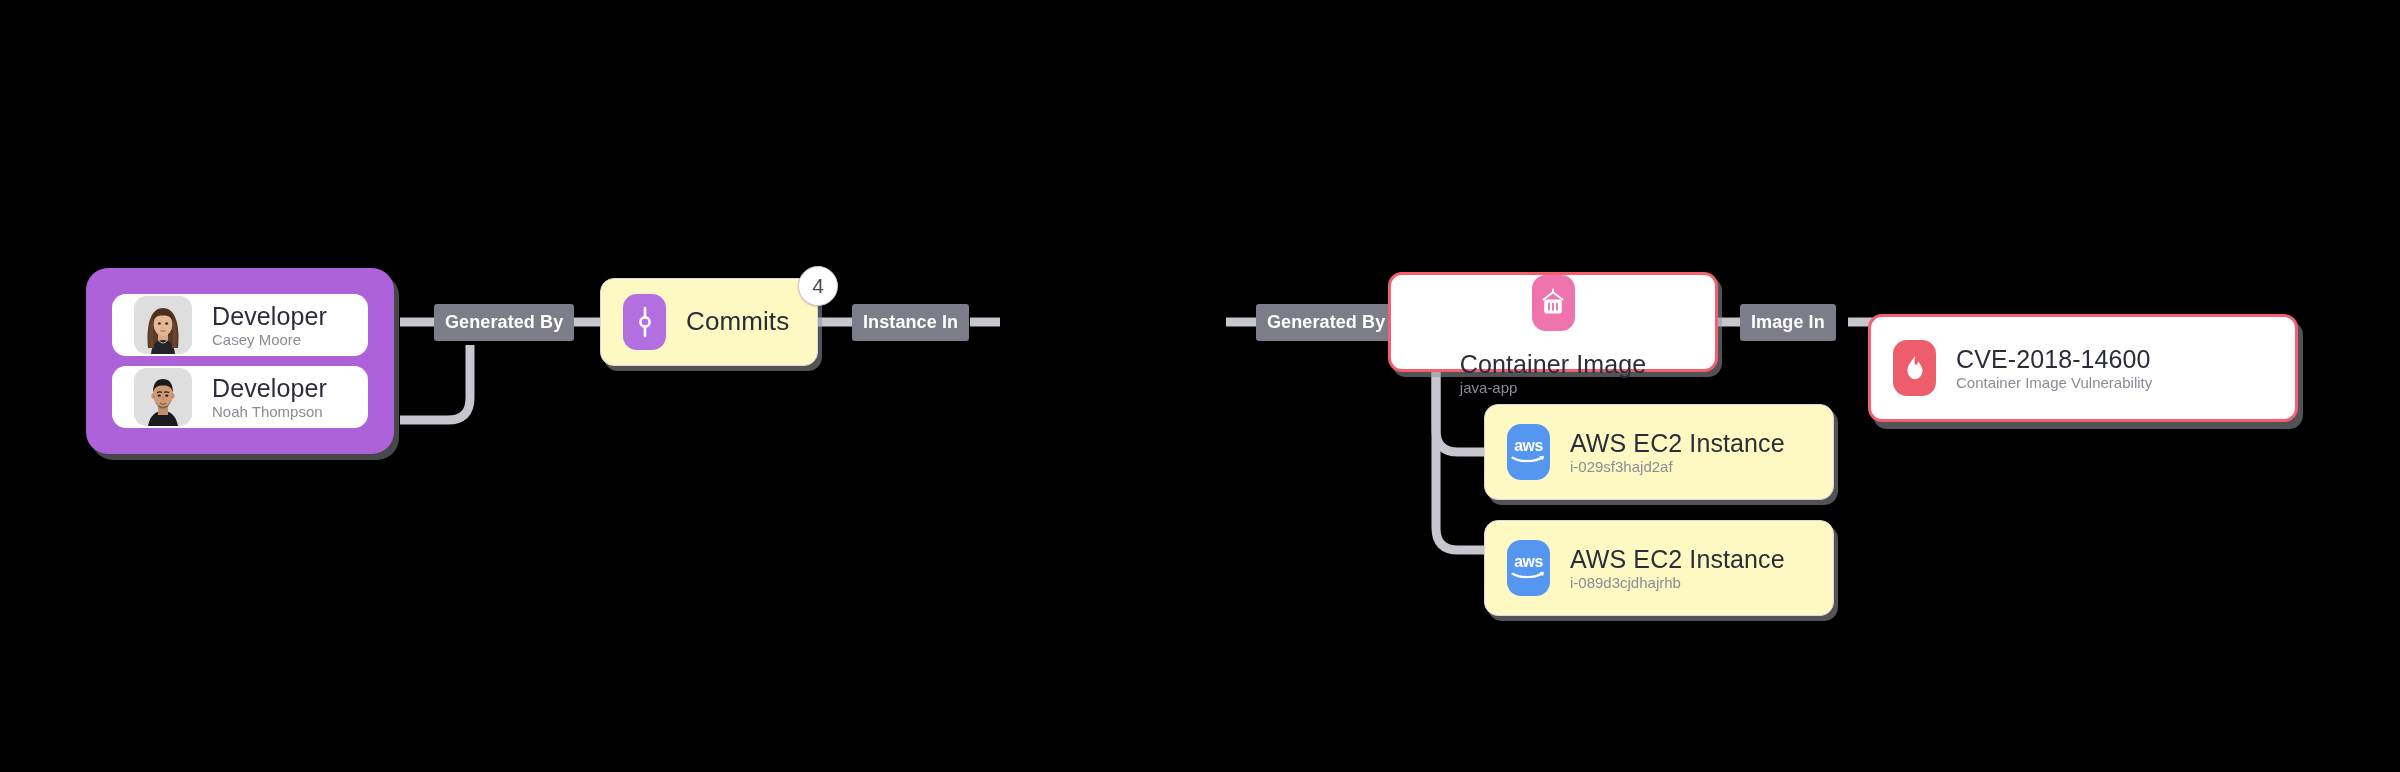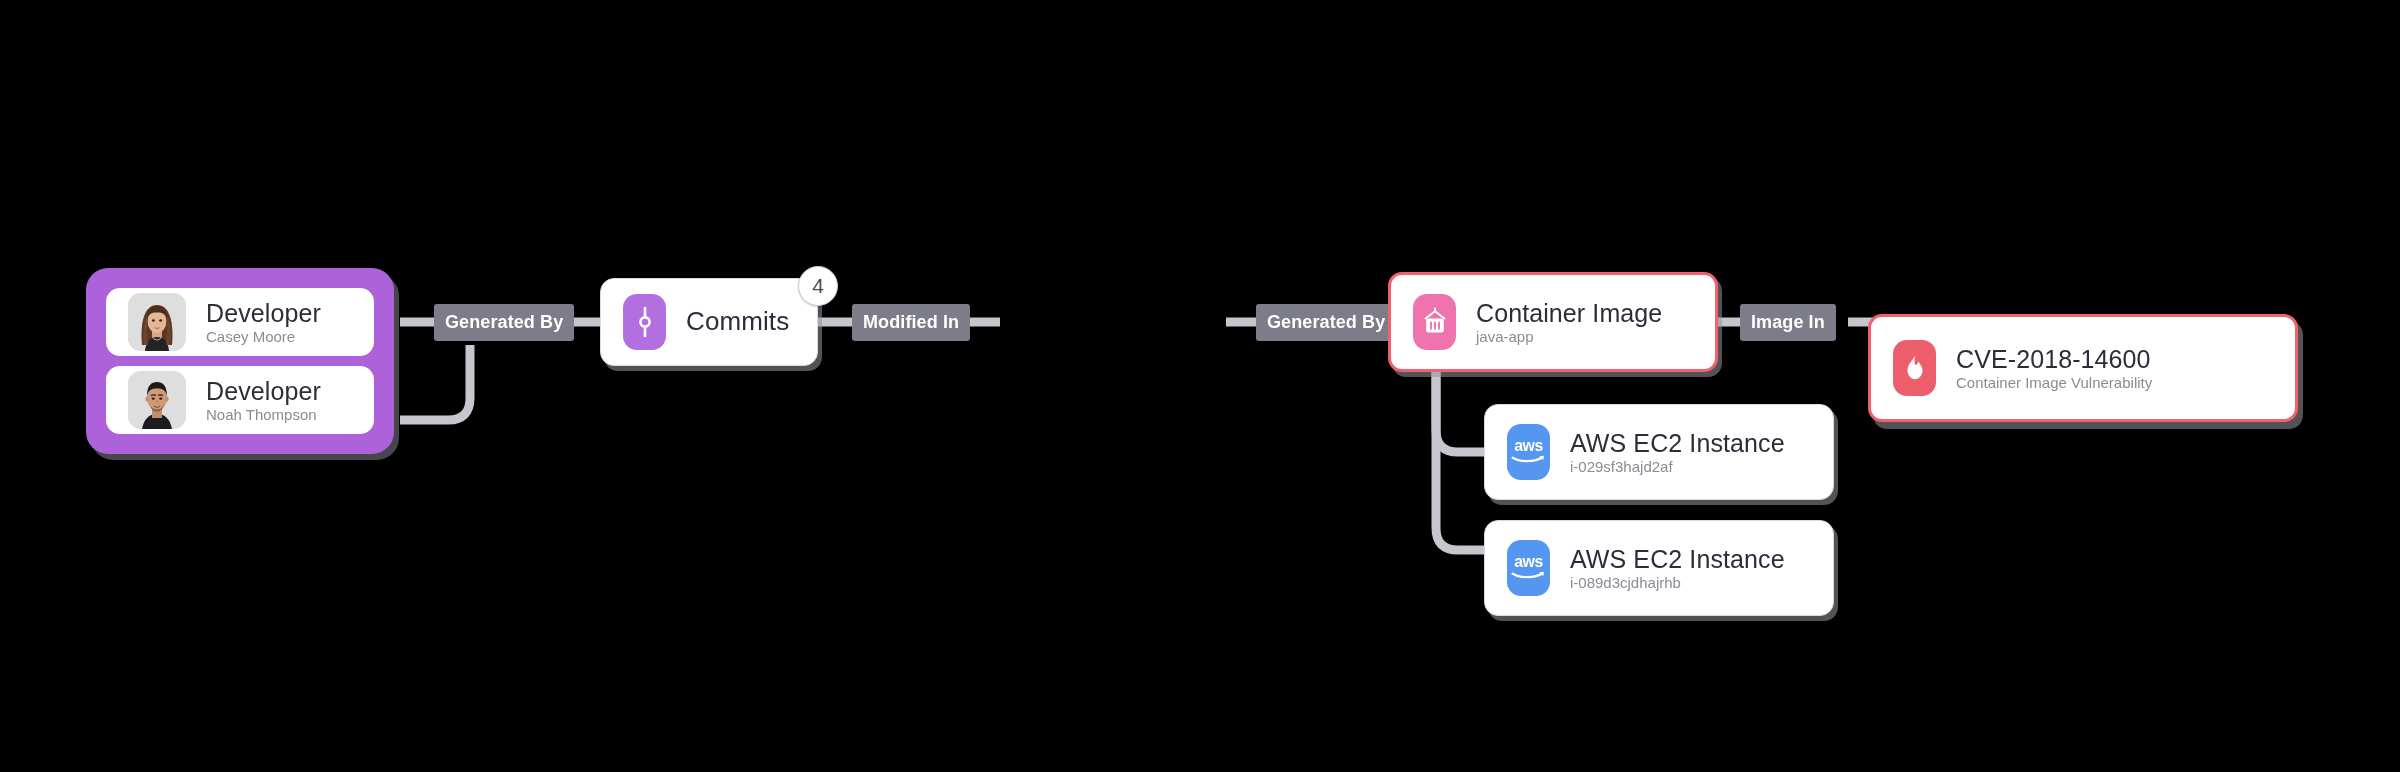--- a/index.html
+++ b/index.html
@@ -10,21 +10,21 @@
     overflow:hidden;
     position:relative;
   }
   #canvas{position:absolute;left:0;top:0;width:2400px;height:772px;}
   #edges{position:absolute;left:0;top:0;width:2400px;height:772px;pointer-events:none;}
 
   
   .node{
     position:absolute;
     box-sizing:border-box;
-    background:#ffffff;
+    background:#fef9c3;
     border:1.5px solid #d9d9de;
     border-radius:14px;
     display:flex;
     align-items:center;
     padding:0 22px;
     gap:20px;
     box-shadow:4px 5px 0 rgba(150,150,158,.55);
   }
   .node.white{background:#ffffff;}
   .node.alert{
@@ -55,21 +55,21 @@
     overflow:hidden;background:#e2e2e4;position:relative;
   }
   .avatar svg{display:block;width:100%;height:100%;}
 
   
   .group{
     position:absolute;
     box-sizing:border-box;
     background:#ad62da;
     border-radius:22px;
-    padding:20px;
+    padding:26px;
     display:flex;flex-direction:column;gap:10px;
     box-shadow:5px 6px 0 rgba(140,140,150,.5);
   }
   .group .node{
     position:relative;left:auto;top:auto;
     box-shadow:none;border:none;border-radius:14px;
     width:100%;height:86px;background:#fff;
   }
 
   
@@ -211,26 +211,26 @@
         <line x1="17" y1="22" x2="17" y2="31" stroke="#fff" stroke-width="2.6" stroke-linecap="round"></line>
         <circle cx="17" cy="17" r="4.6" fill="none" stroke="#fff" stroke-width="2.6"></circle>
       </svg>
     </div>
     <div class="txt">
       <div class="title">Commits</div>
     </div>
   </div>
   <div class="badge" style="left:798px;top:266px;">4</div>
 
-  <div class="chip" style="left:852px;top:304px;">Modified In</div>
+  <div class="chip" style="left:852px;top:304px;">Instance In</div>
 
 
   <div class="chip" style="left:1256px;top:304px;">Generated By</div>
 
-  <div class="node white alert" style="left:1388px;top:272px;width:330px;height:100px;">
+  <div class="node white alert" style="left:1388px;top:272px;width:330px;height:100px;flex-direction:column;">
     <div class="tile pink">
       <svg width="34" height="34" viewBox="0 0 34 34" xmlns="http://www.w3.org/2000/svg">
         <path d="M17 3.4 v3.2" stroke="#fff" stroke-width="1.9" stroke-linecap="round"></path>
         <path d="M7.6 13.6 L17 6.2 L26.4 13.6" stroke="#fff" stroke-width="1.9" fill="none" stroke-linecap="round" stroke-linejoin="round"></path>
         <rect x="8.2" y="13.4" width="17.6" height="14.2" rx="2.4" fill="#fff"></rect>
         <g stroke="#ef74ae" stroke-width="1.9" stroke-linecap="round">
           <line x1="13" y1="17.4" x2="13" y2="23.8"></line>
           <line x1="17" y1="17.4" x2="17" y2="23.8"></line>
           <line x1="21" y1="17.4" x2="21" y2="23.8"></line>
         </g>

